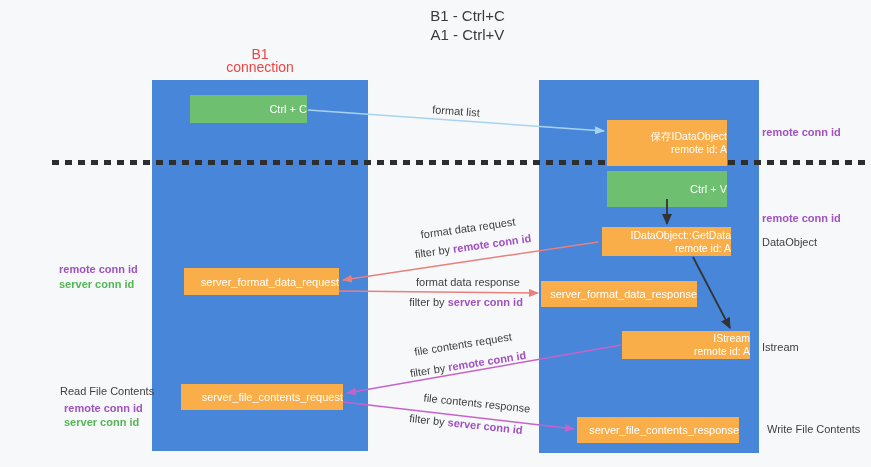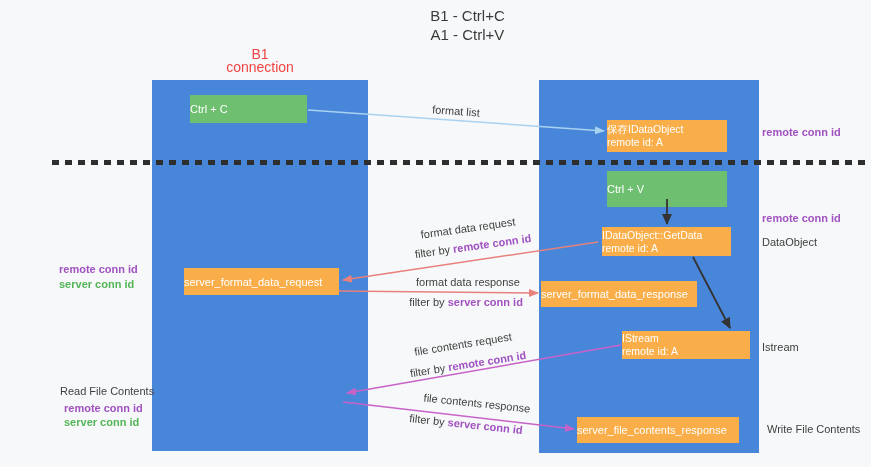--- a/index.html
+++ b/index.html
@@ -9,28 +9,28 @@
     font-size:15px;line-height:19px;color:#3b3b3b;}
   .lane{position:absolute;background:#4886d9;}
   .lane-left{left:120px;top:80px;width:216px;height:371px;}
   .lane-right{left:507px;top:80px;width:220px;height:373px;}
   .lane-header{position:absolute;top:48px;text-align:center;font-size:14px;
     line-height:13px;color:#ef4444;}
   .lane-header.lh-left{left:120px;width:216px;}
   .lane-header.lh-right{left:507px;width:220px;}
   .dashed-line{position:absolute;left:20px;top:160px;width:836px;height:5px;
     background:repeating-linear-gradient(90deg,#2e2e2e 0 7px,transparent 7px 13px);}
-  .node{position:absolute;display:flex;flex-direction:column;align-items:flex-start;
+  .node{position:absolute;display:flex;flex-direction:column;align-items:flex-end;
     justify-content:center;color:#ffffff;text-align:center;font-size:11px;
     white-space:nowrap;}
   .node.two{font-size:10.5px;line-height:13px;}
   .green{background:#6ebf70;}
   .orange{background:#f9ae4a;}
   .n-ctrl-c{left:158px;top:95px;width:117px;height:28px;}
-  .n-save{left:575px;top:120px;width:120px;height:32px;}
+  .n-save{left:575px;top:120px;width:120px;height:46px;}
   .n-ctrl-v{left:575px;top:171px;width:120px;height:36px;}
   .n-getdata{left:570px;top:227px;width:129px;height:29px;}
   .n-sfdreq{left:152px;top:268px;width:155px;height:27px;}
   .n-sfdres{left:509px;top:281px;width:156px;height:26px;}
   .n-istream{left:590px;top:331px;width:128px;height:28px;}
   .n-sfcreq{left:149px;top:384px;width:162px;height:26px;}
   .n-sfcres{left:545px;top:417px;width:162px;height:26px;}
   .lbl{position:absolute;white-space:nowrap;font-size:11px;color:#3f3f3f;
     transform:translate(-50%,-50%);}
   .r-neg8{transform:translate(-50%,-50%) rotate(-8deg);}
@@ -79,20 +79,23 @@
   <div class="node orange n-sfdres">
     <span>server_format_data_response</span>
   </div>
   <div class="node orange n-sfdreq">
     <span>server_format_data_request</span>
   </div>
   <div class="node orange two n-istream">
     <span>IStream</span>
     <span>remote id: A</span>
   </div>
+  <div class="node orange n-sfcreq">
+    <span>server_file_contents_request</span>
+  </div>
   <div class="node orange n-sfcres">
     <span>server_file_contents_response</span>
   </div>
 
   <div class="lbl r-pos4" style="left:424px;top:111px;">format list</div>
 
   <div class="lbl r-neg8" style="left:436px;top:228px;">format data request</div>
   <div class="lbl r-neg8" style="left:441px;top:246px;"><span>filter by </span><span class="purple">remote conn id</span></div>
 
   <div class="lbl" style="left:436px;top:282px;">format data response</div>

